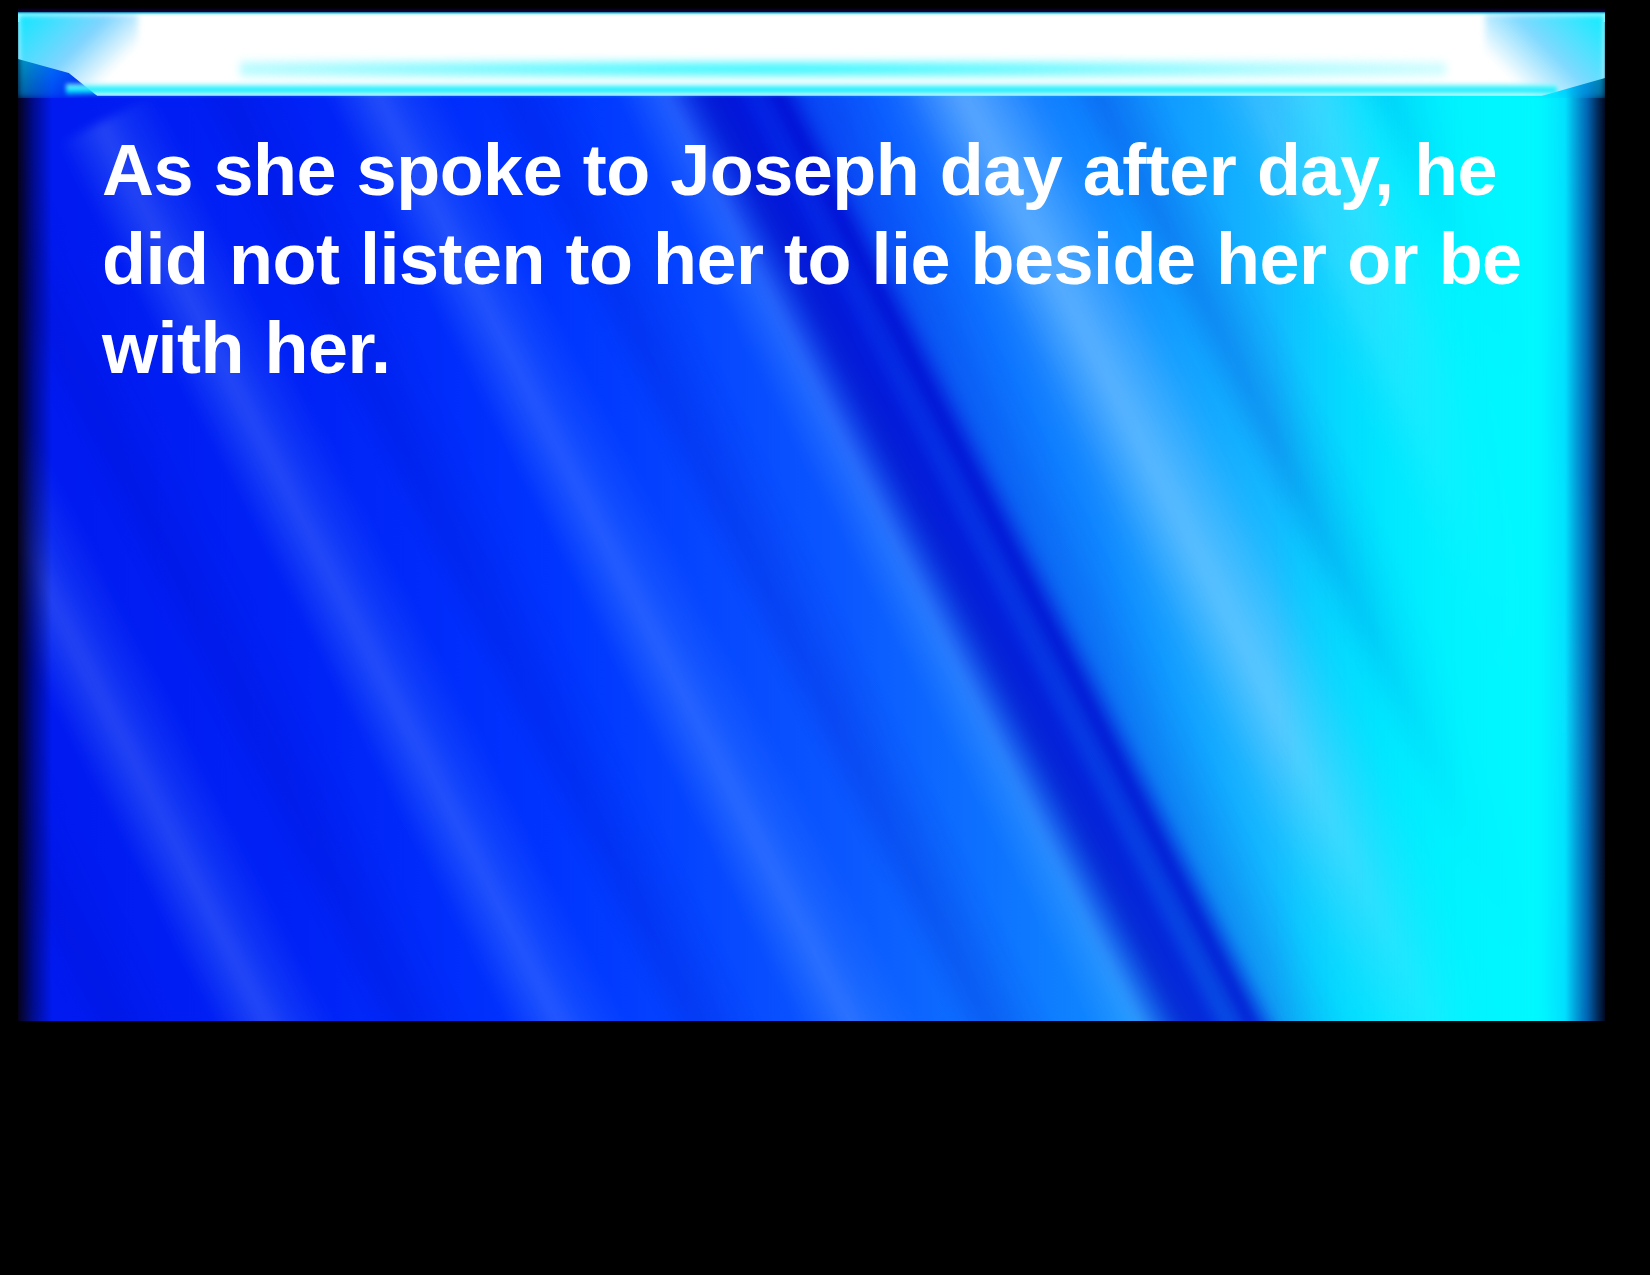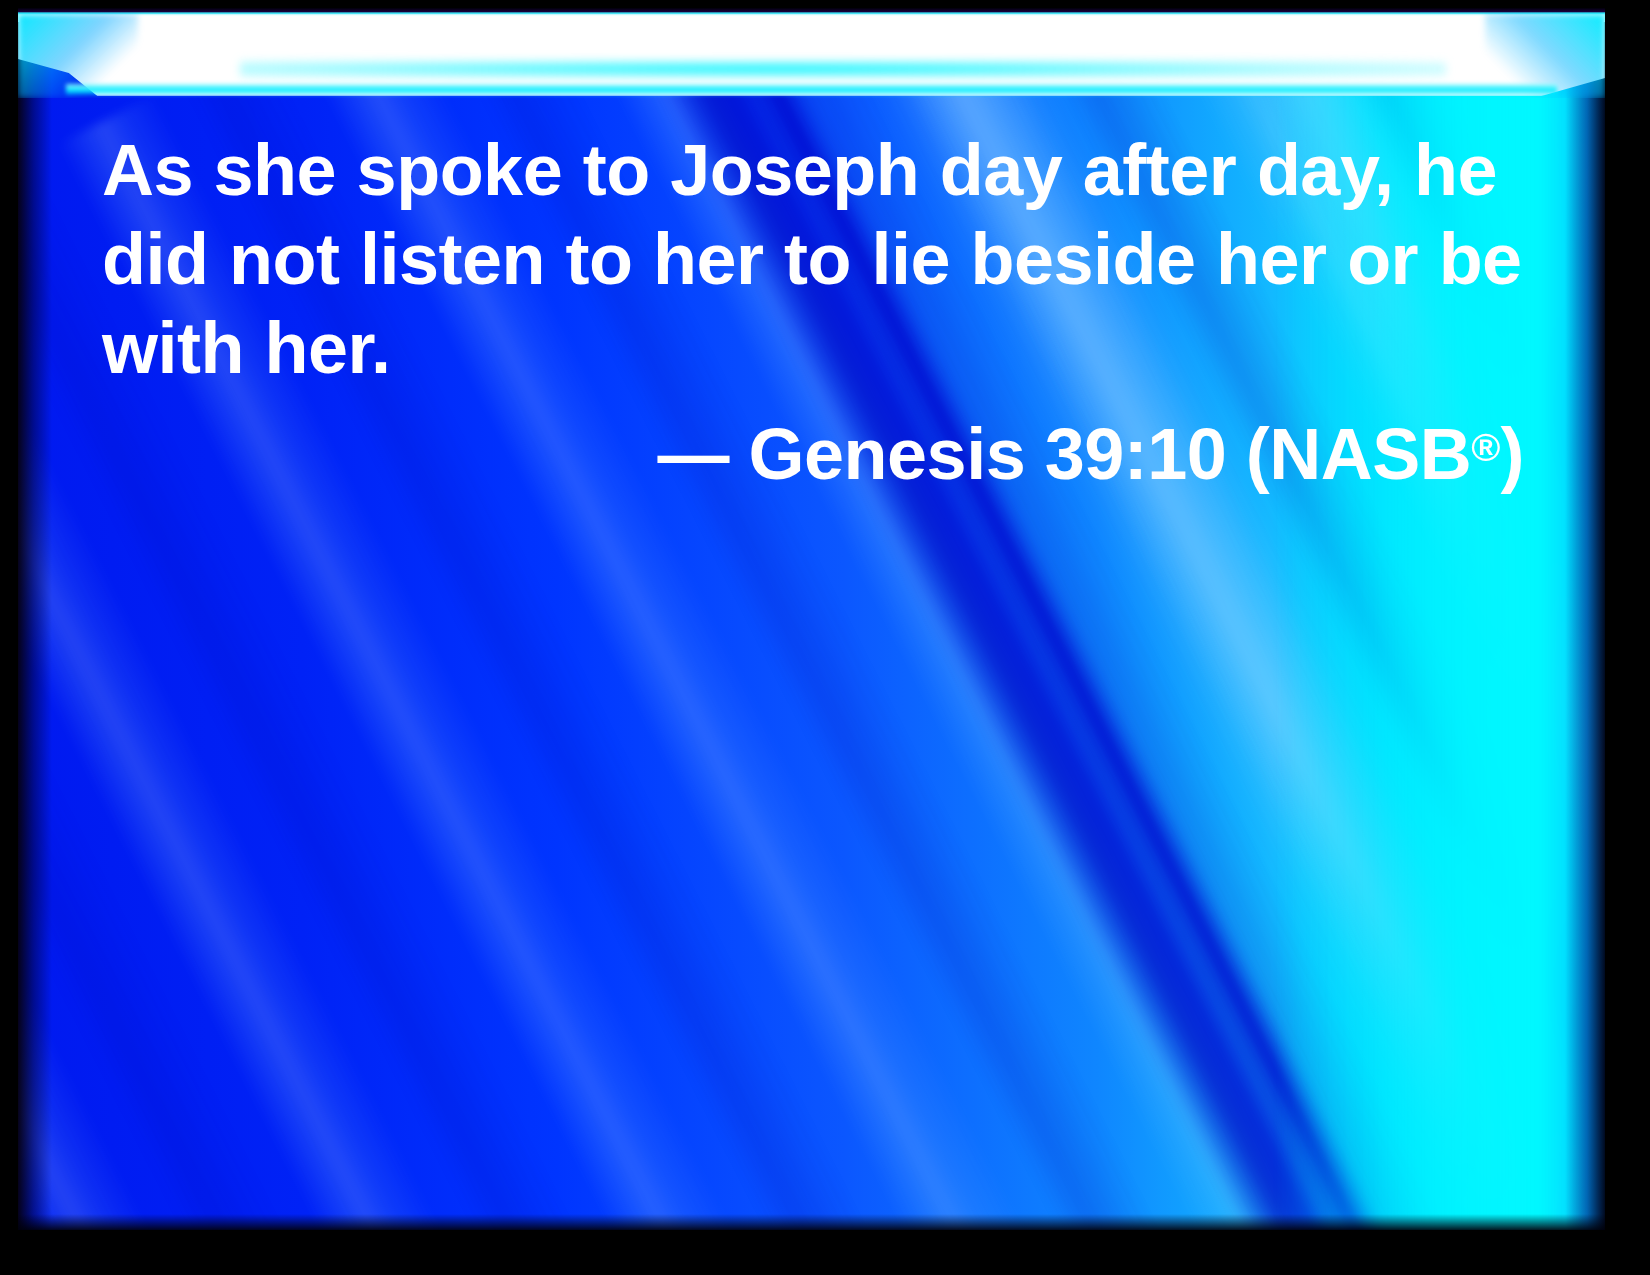--- a/index.html
+++ b/index.html
@@ -11,21 +11,21 @@
     width: 1650px;
     height: 1275px;
     overflow: hidden;
     font-family: "Liberation Sans", sans-serif;
   }
 
   
   #slide {
     position: relative;
     width: 1650px;
-    height: 1275px;
+    height: 1021px;
     background: #000000;
     overflow: hidden;
   }
 
   
   #artwork {
     position: absolute;
     left: 18px;
     top: 8px;
     width: 1587px;
@@ -291,17 +291,16 @@
       <div class="white-shape"></div>
       <div class="left-wedge"></div>
       <div class="right-wedge"></div>
       <div class="cyan-core"></div>
       <div class="cyan-underline"></div>
       <div class="black-cap"></div>
     </div>
 
     <div class="verse-block">
       <p class="verse-text">As she spoke to Joseph day after day, he did not listen to her to lie beside her or be with her.</p>
-      <p class="attribution"><span>— </span><span>Genesis 39:10 (NASB</span><span class="reg">®</span><span>)</span></p>
     </div>
 
   </div>
 </div>
 
 </body></html>

